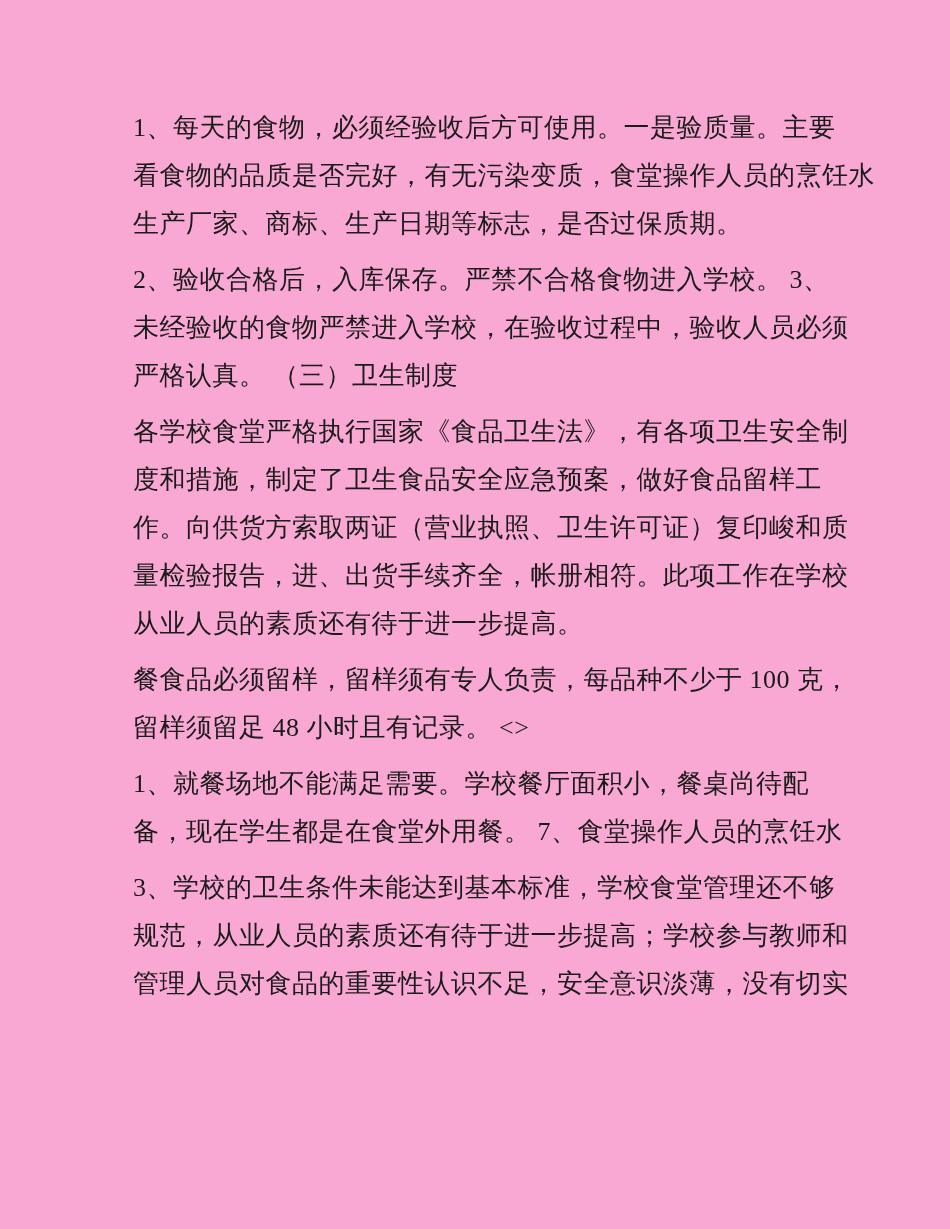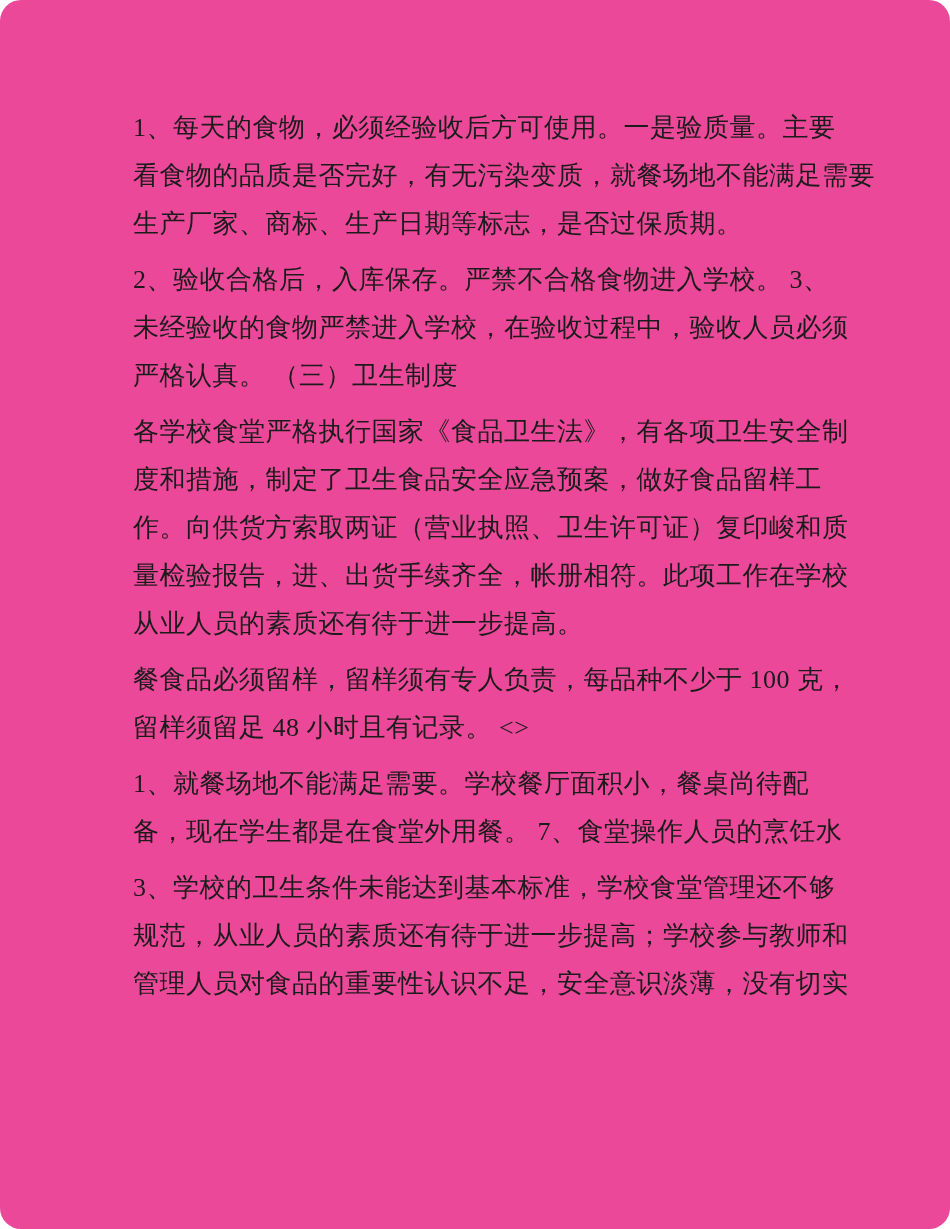--- a/index.html
+++ b/index.html
@@ -4,25 +4,24 @@
 <style>
   html, body {
     margin: 0;
     padding: 0;
     background: #ffffff;
   }
   .page {
     position: relative;
     width: 950px;
     height: 1229px;
-    background: #ec4899;
+    background: #f9a8d4;
     overflow: hidden;
     font-family: "Liberation Serif", "DejaVu Serif", serif;
     color: #1b1b1b;
-    border-radius: 21px;
   }
   .text-block {
     position: absolute;
     left: 133px;
     top: 104px;
     width: 700px;
   }
   .para {
     margin: 0 0 8px 0;
     padding: 0;
@@ -36,21 +35,21 @@
   }
 </style>
 </head>
 <body>
 
 <div class="page">
   <div class="text-block">
 
     <div class="para">
       <div class="line">1、每天的食物，必须经验收后方可使用。一是验质量。主要</div>
-      <div class="line">看食物的品质是否完好，有无污染变质，就餐场地不能满足需要</div>
+      <div class="line">看食物的品质是否完好，有无污染变质，食堂操作人员的烹饪水</div>
       <div class="line">生产厂家、商标、生产日期等标志，是否过保质期。</div>
     </div>
 
     <div class="para">
       <div class="line">2、验收合格后，入库保存。严禁不合格食物进入学校。 3、</div>
       <div class="line">未经验收的食物严禁进入学校，在验收过程中，验收人员必须</div>
       <div class="line">严格认真。 （三）卫生制度</div>
     </div>
 
     <div class="para">

